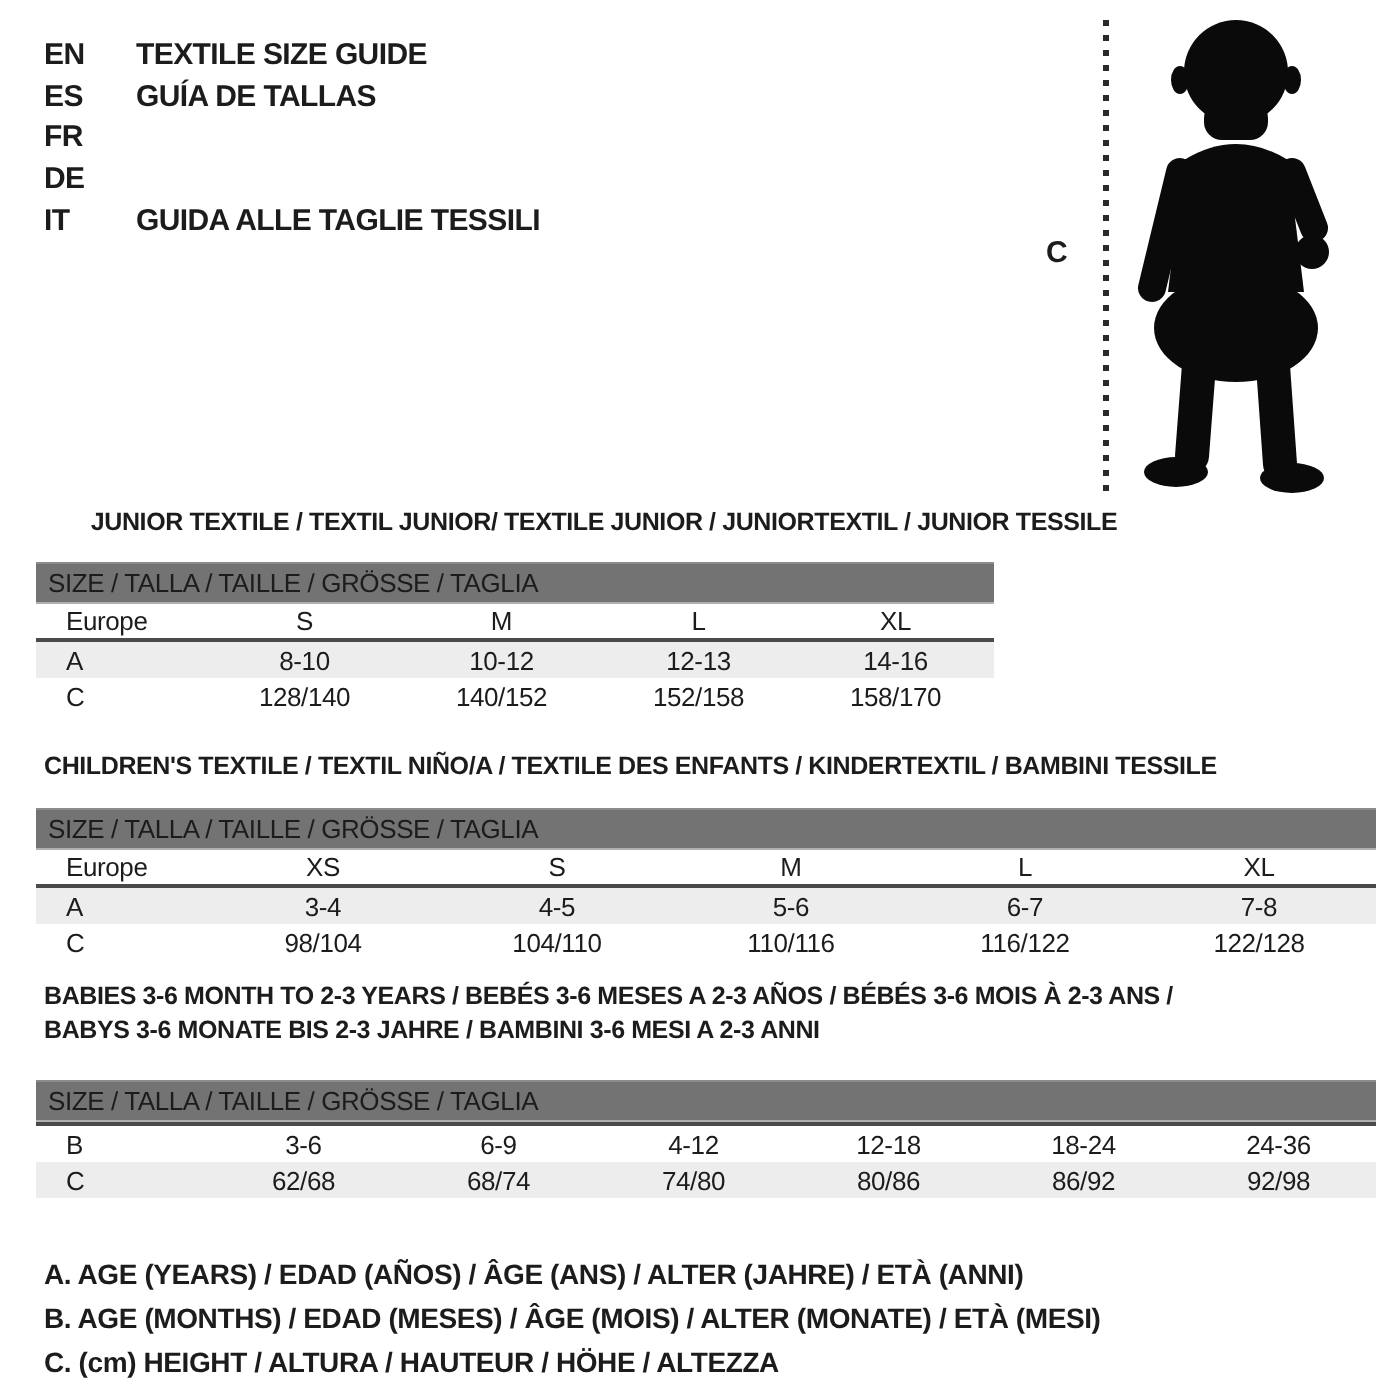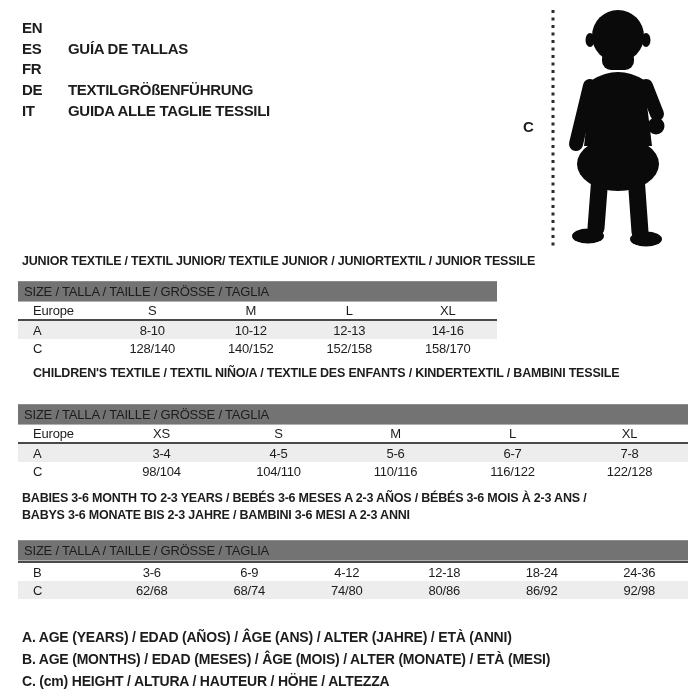--- a/index.html
+++ b/index.html
@@ -11,22 +11,22 @@
   }
   
   .langs{position:absolute;top:17px;left:22px;}
   .lang-row{display:flex;height:20.7px;align-items:center;font-weight:bold;font-size:15px;letter-spacing:-0.3px;}
   .lang-code{width:46px;}
   
   .fig-svg{position:absolute;left:540px;top:6px;}
   .c-label{position:absolute;left:523px;top:118px;font-weight:bold;font-size:15px;}
   
   .sec-title{position:absolute;left:22px;font-weight:bold;font-size:12.5px;letter-spacing:-0.2px;line-height:17px;}
-  #t1-title{top:253px;width:560px;}
-  #t2-title{top:365px;width:640px;margin-left:11px;}
+  #t1-title{top:253px;width:560px;text-align:center;}
+  #t2-title{top:375px;width:640px;}
   #t3-title{top:490px;width:600px;}
   
   .tbl{position:absolute;left:18px;font-size:13px;letter-spacing:-0.2px;}
   #t1{top:281px;width:479px;}
   #t2{top:404px;width:670px;}
   #t3{top:540px;width:670px;}
   .band{
     background:#737373;height:19px;line-height:19px;padding-left:6px;
     border-top:1px solid #8c8c8c;border-bottom:1px solid #b0b0b0;
     font-size:13px;
@@ -40,31 +40,31 @@
   
   .notes{position:absolute;left:22px;top:626px;font-weight:bold;font-size:14px;letter-spacing:-0.2px;}
   .note-line{height:22px;line-height:22px;}
 </style>
 </head>
 <body>
 
 <div class="langs">
   <div class="lang-row">
     <span class="lang-code">EN</span>
+    <span>TEXTILE SIZE GUIDE</span>
   </div>
   <div class="lang-row">
     <span class="lang-code">ES</span>
     <span>GUÍA DE TALLAS</span>
   </div>
   <div class="lang-row">
     <span class="lang-code">FR</span>
   </div>
   <div class="lang-row">
     <span class="lang-code">DE</span>
-    <span>TEXTILGRÖßENFÜHRUNG</span>
   </div>
   <div class="lang-row">
     <span class="lang-code">IT</span>
     <span>GUIDA ALLE TAGLIE TESSILI</span>
   </div>
 </div>
 
 <svg class="fig-svg" width="160" height="244" viewBox="0 0 160 244">
   <line x1="13" y1="4" x2="13" y2="240" stroke="#2a2a2a" stroke-width="3" stroke-dasharray="3 4.5"></line>
   <g fill="#0a0a0a">

